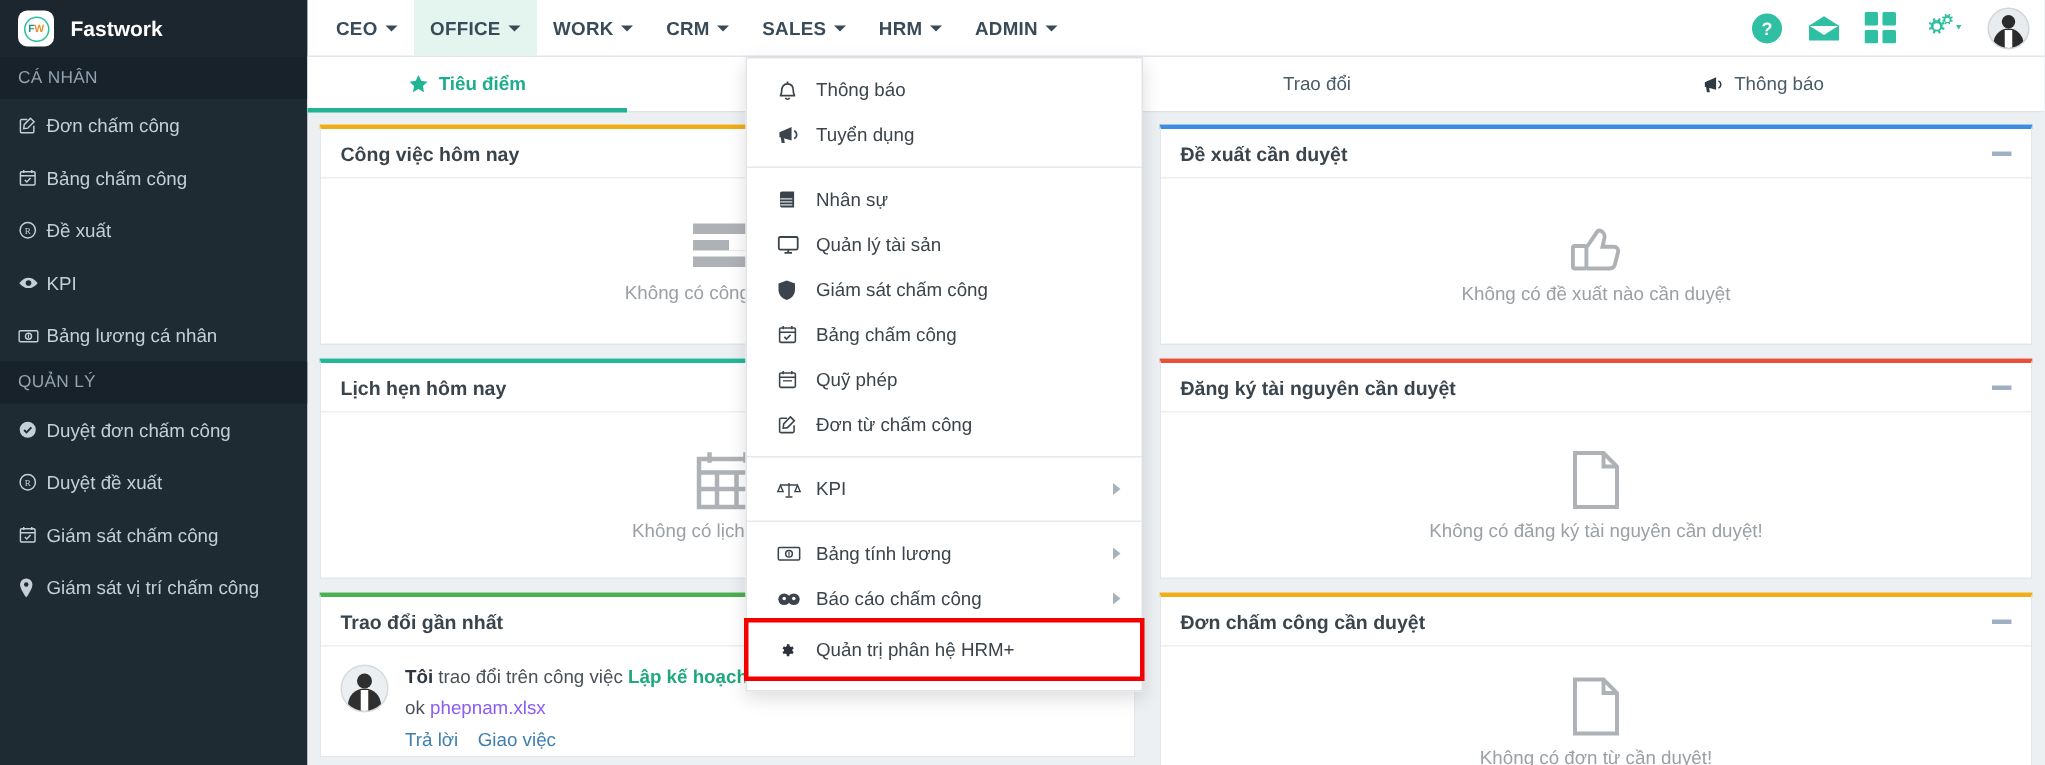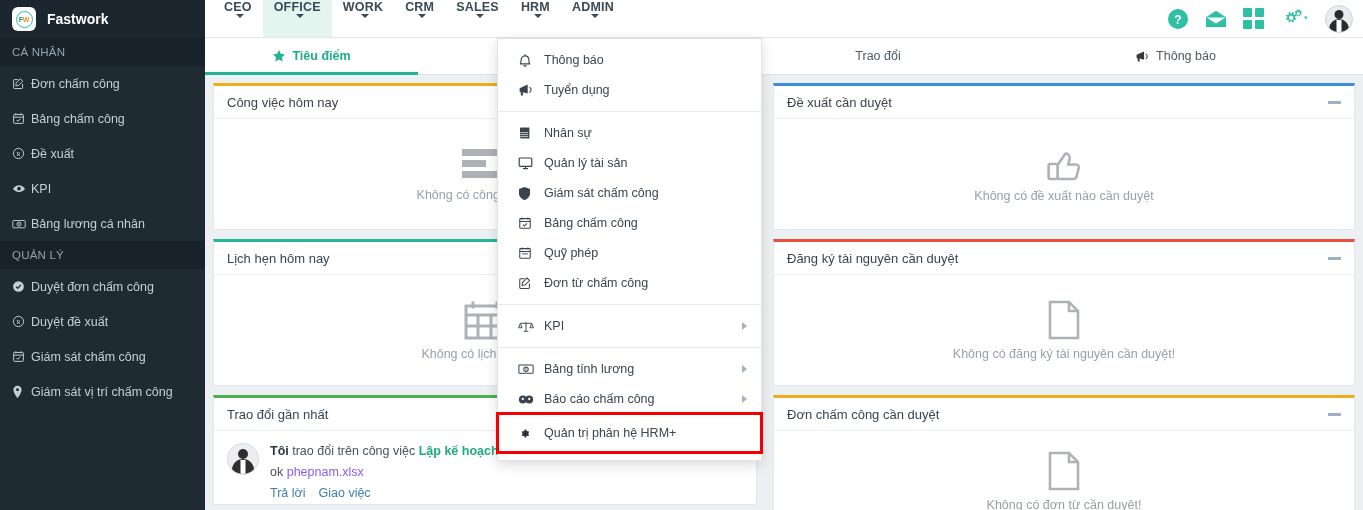--- a/index.html
+++ b/index.html
@@ -75,21 +75,20 @@
     border-bottom: 1px solid #e2e6ea;
     display: flex; align-items: stretch;
   }
   .menubar { display: flex; align-items: stretch; padding-left: 8px; }
   .mb-item {
     display: flex; align-items: center;
     padding: 0 11px;
     font-size: 12.5px; font-weight: bold;
     color: #394b58; letter-spacing: 0.2px;
     cursor: pointer;
-    flex-direction: column;
   }
   .mb-item.active { background: #e4f4ef; }
   .caret {
     margin-left: 5px;
     width: 0; height: 0;
     border-left: 4px solid transparent;
     border-right: 4px solid transparent;
     border-top: 4.5px solid #394b58;
   }
   .hdr-right {
@@ -157,21 +156,21 @@
     border-top-style: solid;
     margin-bottom: 9px;
   }
   .card-head {
     height: 33px;
     display: flex; align-items: center;
     padding: 0 13px;
     border-bottom: 1px solid #eceff2;
   }
   .card-title {
-    font-size: 13px; font-weight: normal; color: #39444d;
+    font-size: 13px; font-weight: bold; color: #39444d;
   }
   .collapse {
     margin-left: auto;
     width: 13px; height: 3px; background: #9fb0c4;
     cursor: pointer;
   }
   .card-body {
     display: flex; flex-direction: column;
     align-items: center; justify-content: center;
     color: #9aa0a6; font-size: 12.5px;

